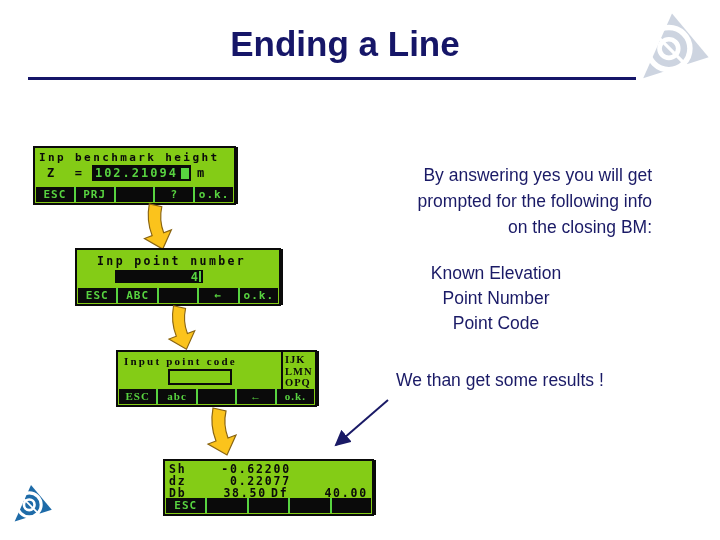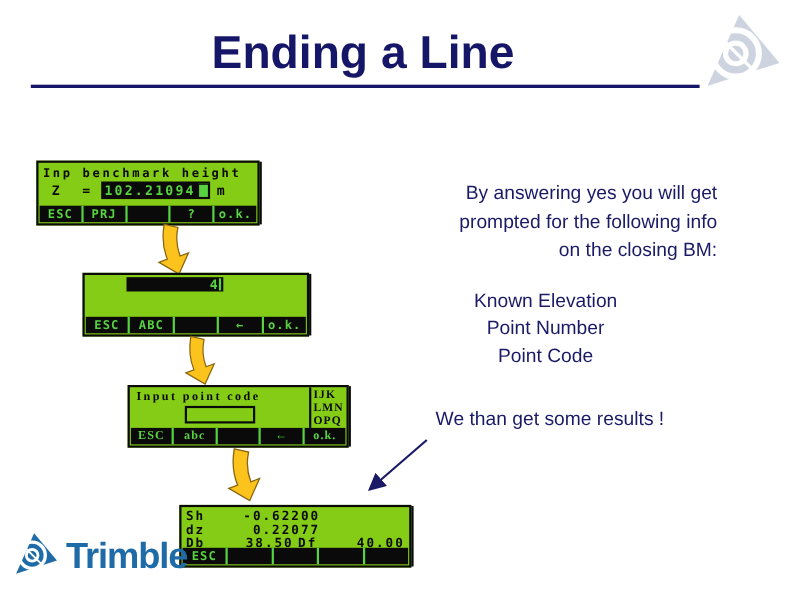--- a/index.html
+++ b/index.html
@@ -3,21 +3,21 @@
 <meta charset="utf-8">
 <style>
   html,body { margin:0; padding:0; background:#fff; }
   #stage {
     position:relative; width:720px; height:540px; background:#ffffff;
     overflow:hidden; font-family:"Liberation Sans", sans-serif;
   }
   
   #title {
     position:absolute; left:0; top:24px; width:660px; text-align:center;
-    font-size:42px; font-weight:bold; color:#161668; letter-spacing:0px;
+    font-size:35px; font-weight:bold; color:#161668; letter-spacing:0px;padding-left:15px;
   }
   #rule { position:absolute; left:28px; top:77px; width:608px; height:3px; background:#161668; }
 
   
   .lcd {
     position:absolute; background:#84cc16; border:2px solid #0a0a0a;
     font-family:"DejaVu Sans Mono", monospace; font-weight:bold; color:#0a0a0a;
     display:flex; flex-direction:column; box-shadow:3px 0 0 -1px #0a0a0a;
   }
   .lcd .main { flex:1; overflow:hidden; }
@@ -114,20 +114,21 @@
   </div>
 
   <div class="flow-arrow" id="arrow1">
     <svg width="40" height="50" viewBox="0 0 40 52">
       <path d="M13 3 L26 6 C24 15 25 25 28 33 L36 30 L27 50 L8 39 L16 36 C12 26 11 14 13 3 Z" fill="#fbc31c" stroke="#8a6512" stroke-width="1.2"></path>
     </svg>
   </div>
 
   <div class="lcd" id="s2">
     <div class="main">
+      <div class="row1">Inp point number</div>
       <div class="valbox">
         <span>4</span>
         <span class="cursor-line"></span>
       </div>
     </div>
     <div class="sk">
       <span>ESC</span>
       <span>ABC</span>
       <span></span>
       <span>←</span>
@@ -217,16 +218,15 @@
     </svg>
   </div>
 
   <div id="logo-bl">
     <svg width="46" height="42" viewBox="0 0 100 95">
       <polygon points="50,2 97,58 13,85" fill="#1e6ba8"></polygon>
       <circle cx="46" cy="47" r="27" fill="none" stroke="#ffffff" stroke-width="7"></circle>
       <circle cx="46" cy="47" r="12" fill="none" stroke="#ffffff" stroke-width="6"></circle>
       <line x1="20" y1="20" x2="72" y2="72" stroke="#ffffff" stroke-width="4"></line>
     </svg>
-    <span class="word">Trimble</span>
   </div>
 
 </div>
 
 </body></html>

